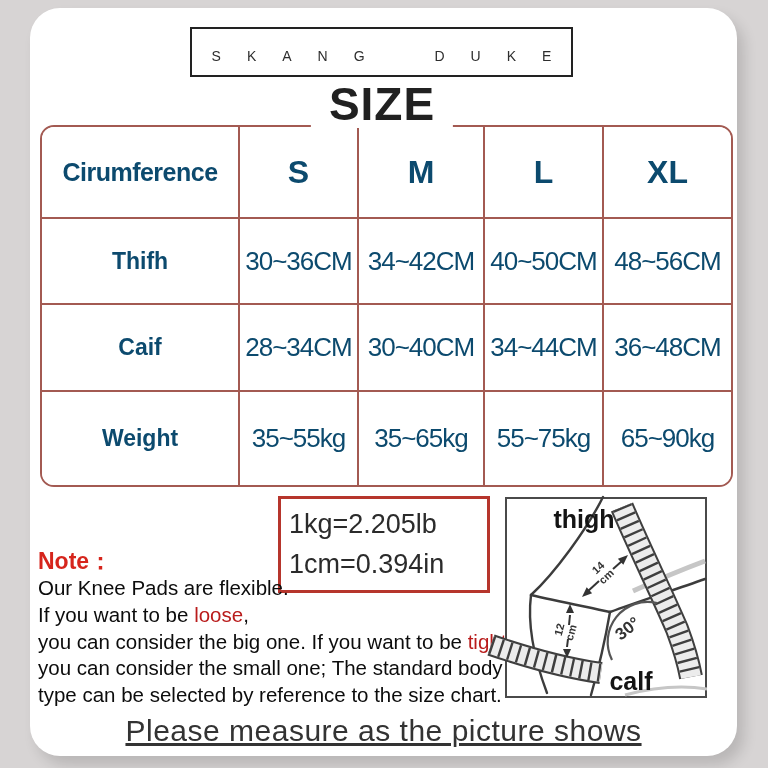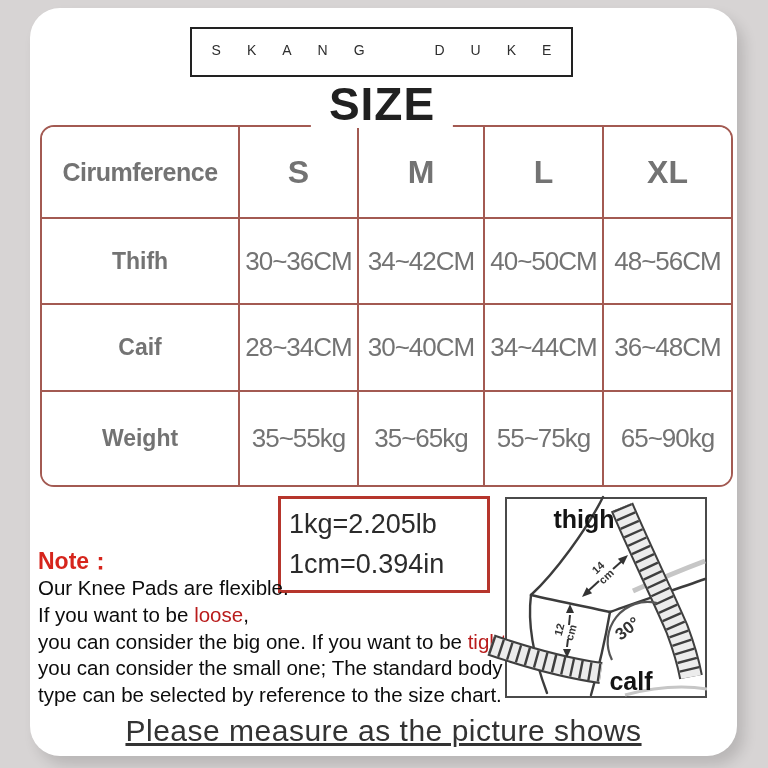--- a/index.html
+++ b/index.html
@@ -5,35 +5,35 @@
   * { margin:0; padding:0; box-sizing:border-box; }
   html,body { width:768px; height:768px; }
   body { background:#d7d4d4; font-family:"Liberation Sans", sans-serif; }
   .stage { position:relative; width:768px; height:768px; background:#d7d4d4; overflow:hidden; }
   .card { position:absolute; left:30px; top:8px; width:707px; height:748px;
           background:#ffffff; border-radius:30px; box-shadow:7px 9px 14px rgba(0,0,0,0.14); }
 
   
   .brand-box { position:absolute; left:160px; top:19px; width:383px; height:50px;
                border:2px solid #222; }
-  .brand-text { position:absolute; left:0; right:0; top:13px; text-align:center;
+  .brand-text { position:absolute; left:0; right:0; top:19px; text-align:center;
                 font-size:14px; color:#2e2e2e; letter-spacing:26px; word-spacing:14px;
                 transform:translateX(13px); white-space:nowrap; }
   .size-title { position:absolute; top:44px; left:352px; transform:translateX(-50%);
                 background:#ffffff; padding:0 18px; font-size:46px; font-weight:bold;
                 letter-spacing:1px; color:#212121; z-index:2; line-height:1.05;margin-top:28px; }
 
   
   .size-table { position:absolute; left:10px; top:117px; width:693px; height:362px;
                 border:2px solid #a35a52; border-radius:14px; overflow:hidden;
                 display:grid; grid-template-columns:196px 119px 126px 119px 129px;
                 grid-template-rows:90px 86px 87px 95px; background:#fff; }
   .cell { display:flex; align-items:center; justify-content:center;
           border-left:2px solid #a35a52; border-top:2px solid #a35a52;
-          color:#737373; background:#fff; }
+          color:#0c4a6e; background:#fff; }
   .cell.no-l { border-left:none; }
   .cell.no-t { border-top:none; }
   .c-corner { font-size:25px; font-weight:bold; letter-spacing:-0.5px; }
   .c-size   { font-size:32px; font-weight:bold; }
   .c-label  { font-size:23px; font-weight:bold; }
   .c-data   { font-size:26px; font-weight:normal; letter-spacing:-1px; white-space:nowrap; }
 
   
   .conv-box { position:absolute; left:248px; top:488px; width:212px; height:97px;
               border:3px solid #b6352c; display:flex; flex-direction:column;

